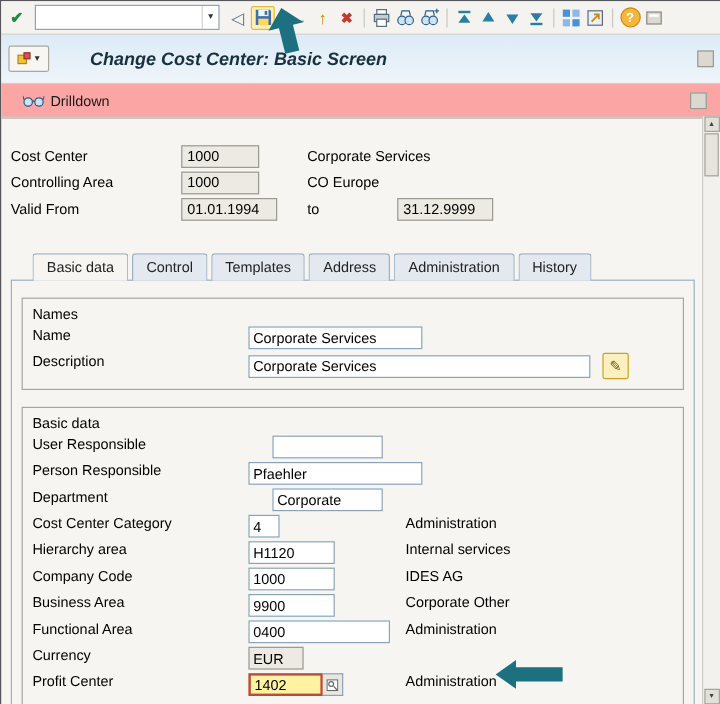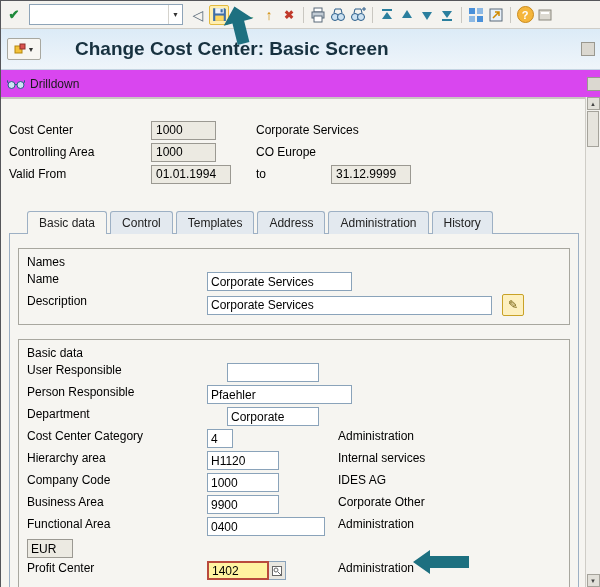--- a/index.html
+++ b/index.html
@@ -18,25 +18,25 @@
   .save{background:#ffefb0;border:1px solid #e2ba41;border-radius:2px;}
   .g-back{color:#1e8a3a;font-weight:bold;font-size:14px;}
   .g-exit{color:#d08a00;font-weight:bold;font-size:14px;}
   .g-cancel{color:#c0392b;font-weight:bold;font-size:12px;}
   .help{width:15px;height:15px;border-radius:50%;background:#f5b63c;border:1px solid #c98a1e;color:#fff;font-weight:bold;font-size:11px;display:inline-flex;align-items:center;justify-content:center;}
 
   
   .titlebar{height:40px;background:linear-gradient(180deg,#dcebf7,#eff5fa);border-bottom:1px solid #c4d4e2;display:flex;align-items:center;padding:0 6px;}
   .menu-btn{width:32px;height:20px;background:#f7f6f2;border:1px solid #a8a8a0;border-radius:2px;display:inline-flex;align-items:center;justify-content:center;gap:2px;}
   .menu-btn .dd{font-size:7px;color:#333;}
-  .page-title{margin-left:34px;font-size:19px;font-weight:bold;color:#17313f;}
+  .page-title{margin-left:34px;font-size:15px;font-weight:bold;font-style:italic;color:#17313f;}
   .corner-box{margin-left:auto;width:12px;height:12px;background:#dbd8d0;border:1px solid #9a988f;}
 
   
-  .appbar{height:27px;background:#d946ef;border-bottom:2px solid #c9c7c1;display:flex;align-items:center;padding:0 0;}
+  .appbar{height:27px;background:#fca5a5;border-bottom:2px solid #c9c7c1;display:flex;align-items:center;padding:0 12px;}
   .drill{display:inline-flex;align-items:center;gap:5px;padding:2px 6px;cursor:default;color:#1a1a1a;}
 
   
   .content{padding:20px 22px 0 8px;}
   .hrow{height:22px;display:flex;align-items:center;}
   .hrow .lbl{flex:0 0 142px;}
   .dfield{background:#eceae2;border:1px solid #9b9992;height:19px;display:inline-flex;align-items:center;padding:0 4px;box-sizing:border-box;}
   .w65{width:65px;}.w80{width:80px;}
   .hdesc{margin-left:40px;}
   .tolbl{margin-left:25px;width:75px;}
@@ -301,20 +301,21 @@
 
         <div class="frow">
           <span class="lbl">Functional Area</span>
           <span class="val">
               <input class="tfield w118" value="0400" style="">
             </span>
           <span>Administration</span>
         </div>
 
         <div class="frow">
+          <span class="lbl">Currency</span>
           <span class="val">
               <input class="tfield display w46" value="EUR" style="">
             </span>
           <span></span>
         </div>
 
         <div class="frow">
           <span class="lbl">Profit Center</span>
           <span class="val">
             <input class="tfield hl w62" value="1402" style="">

